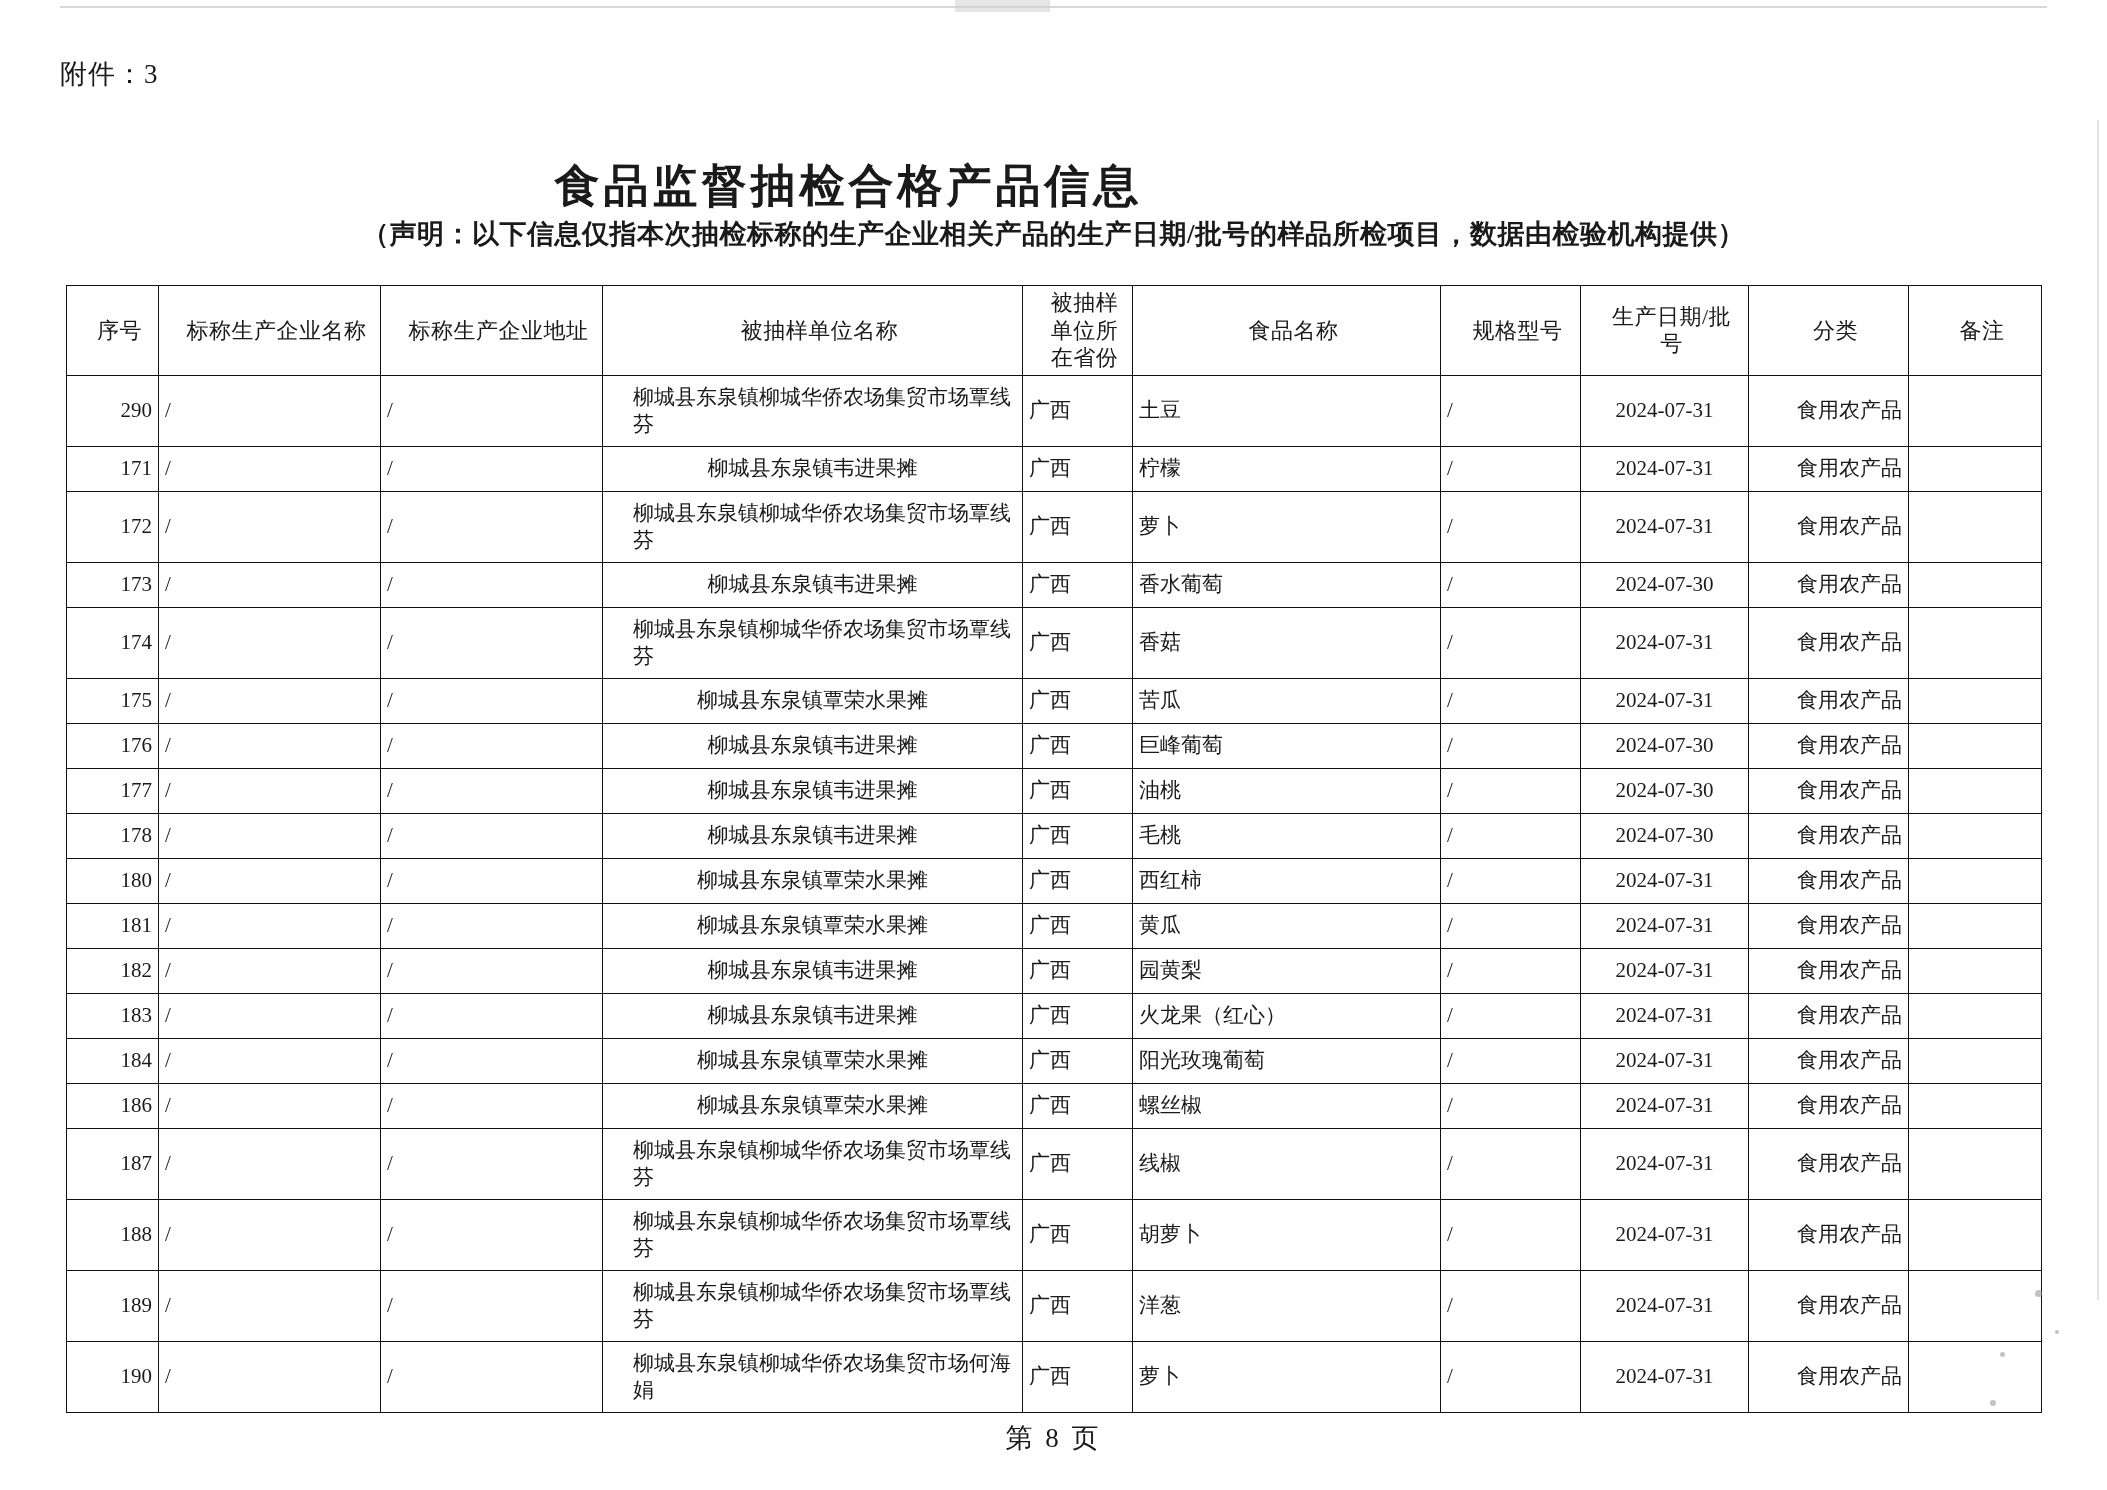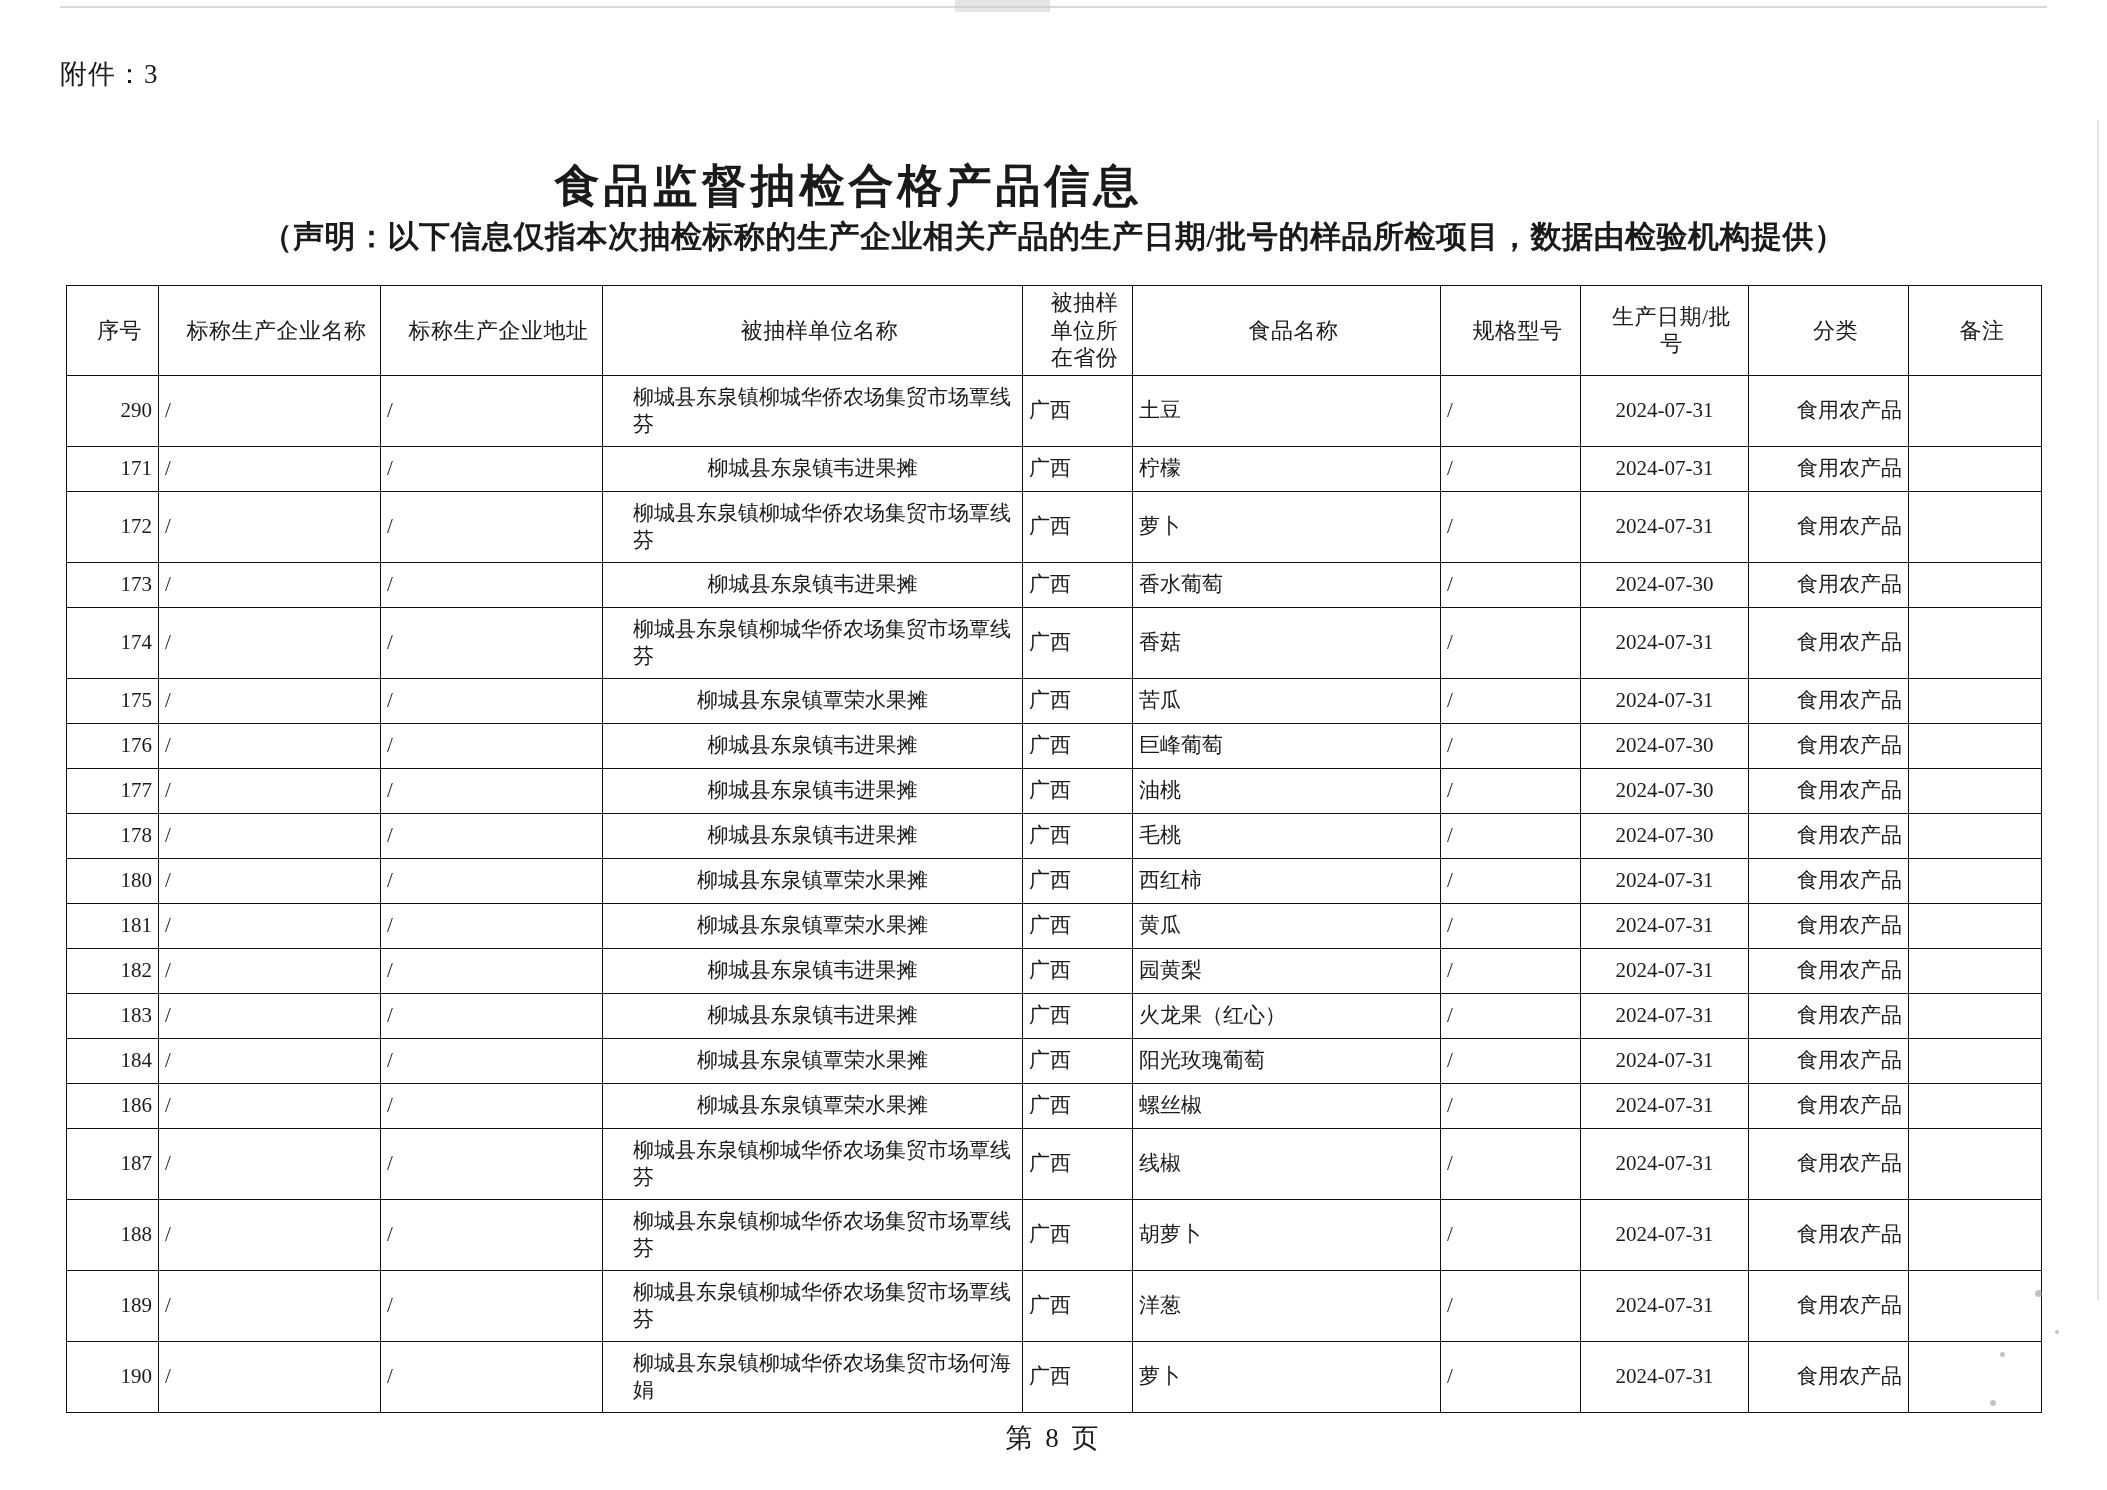--- a/index.html
+++ b/index.html
@@ -59,21 +59,21 @@
     letter-spacing: 4px;
     font-family: "DejaVu Serif", "Liberation Serif", serif;
     margin-top: 38px;
   }
   .doc-statement {
     position: absolute;
     top: 216px;
     left: 0;
     width: 2107px;
     text-align: center;
-    font-size: 31px;
+    font-size: 27px;
     font-weight: bold;
     letter-spacing: 0.5px;
   }
   .table-wrap {
     position: absolute;
     top: 285px;
     left: 66px;
     width: 1975px;
   }
   table.main {

